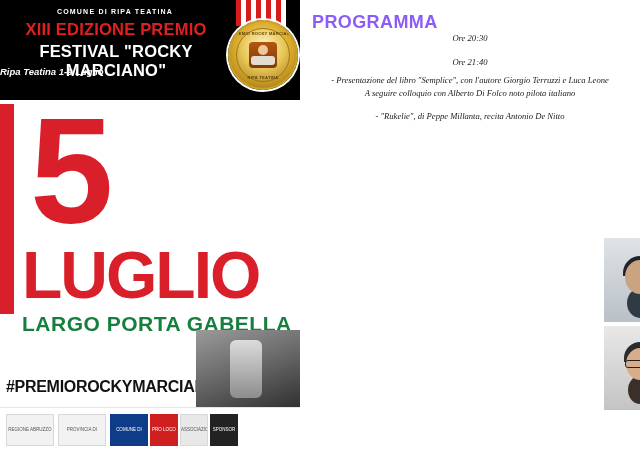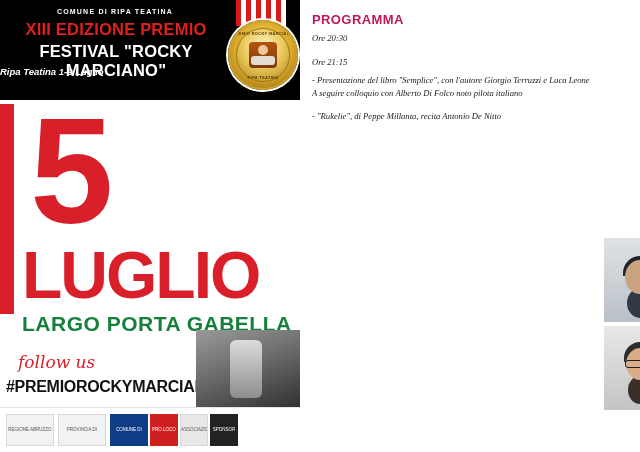--- a/index.html
+++ b/index.html
@@ -134,29 +134,29 @@
     content:"";position:absolute;left:34px;top:10px;width:32px;height:58px;border-radius:6px;
     background:linear-gradient(#dcdcdc,#8d8d8d);
   }
 
   
   .right{
     position:absolute;left:300px;top:0;width:340px;height:452px;background:#fff;
   }
   .prog-title{
     position:absolute;left:12px;top:12px;
-    font-size:13px;font-weight:bold;color:#be185d;letter-spacing:.4px;text-align:center;
+    font-size:18px;font-weight:bold;color:#8b5cf6;letter-spacing:.4px;text-align:center;
   }
   .prog-body{
     position:absolute;left:12px;top:32px;width:316px;
     font-family:"Liberation Serif", serif;font-style:italic;
     font-size:8.6px;line-height:12.6px;color:#1a1a1a;
   }
   .prog-body .ora{font-weight:normal;}
-  .prog-body p{margin:0 0 6px 0;}
+  .prog-body p{margin:0 0 6px 0;text-align:center;}
   .prog-body .gap{height:5px;}
 
   
   .photos{position:absolute;left:304px;top:238px;width:332px;height:206px;}
   .ph{position:absolute;overflow:hidden;background:#cfcfcf;}
   .ph .head{
     position:absolute;left:50%;transform:translateX(-50%);
     border-radius:50%;
   }
 
@@ -192,21 +192,20 @@
         <div class="txt-top">PREMIO ROCKY MARCIANO</div>
         <div class="boxer"></div>
         <div class="txt-bot">RIPA TEATINA</div>
       </div>
 
       <div class="redbar"></div>
       <div class="big5">5</div>
       <div class="luglio">LUGLIO</div>
       <div class="largo">LARGO PORTA GABELLA</div>
 
-      <div class="followus">follow us</div>
       <div class="hashtag">#PREMIOROCKYMARCIANO</div>
 
       <div class="statue"></div>
 
       <div class="sponsors">
         <div class="sp sp1">REGIONE ABRUZZO</div>
         <div class="sp sp2">PROVINCIA DI CHIETI</div>
         <div class="sp sp3">COMUNE DI RIPA TEATINA</div>
         <div class="sp sp4">PRO LOCO</div>
         <div class="sp sp5">ASSOCIAZIONE</div>
@@ -215,21 +214,21 @@
 
     </div>
   </div>
 
   <div class="right">
     <div class="prog-title">PROGRAMMA</div>
 
     <div class="prog-body">
       <p class="ora">Ore 20:30</p>
       <div class="gap"></div>
-      <p class="ora">Ore 21:15</p>
+      <p class="ora">Ore 21:40</p>
       <p style="white-space:pre-line;">- Presentazione del libro "Semplice", con l'autore Giorgio Terruzzi e Luca Leone
 A seguire colloquio con Alberto Di Folco noto pilota italiano</p>
       <div class="gap"></div>
       <p>- "Rukelie", di Peppe Millanta, recita Antonio De Nitto</p>
     </div>
 
     <div class="photos">
       <div class="ph p1">
         <div class="hair"></div>
           <div class="head"></div>

